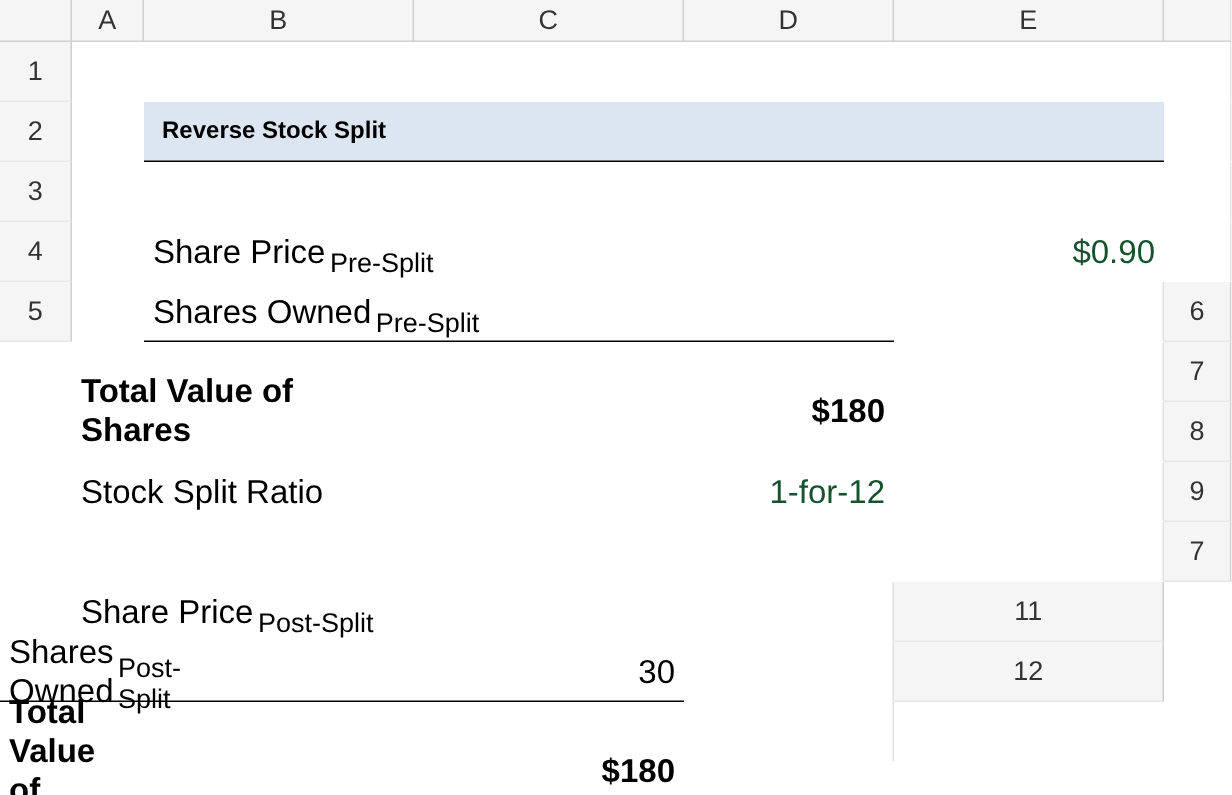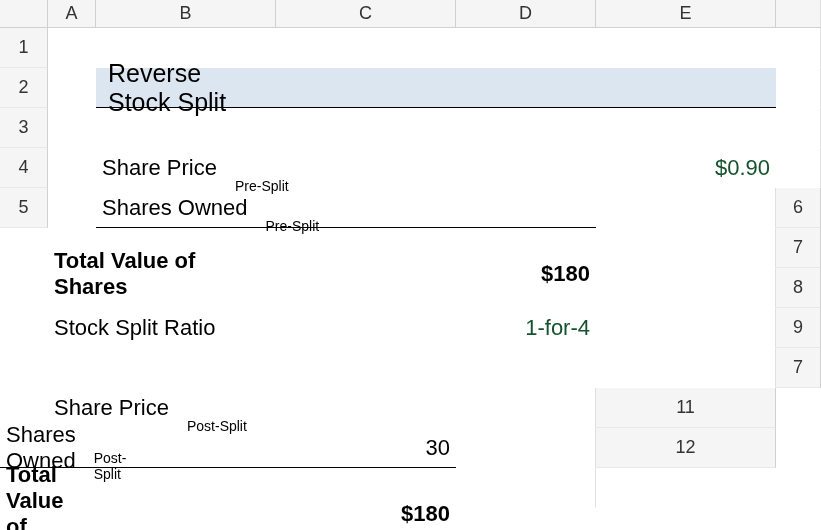--- a/index.html
+++ b/index.html
@@ -43,38 +43,38 @@
       border-bottom: 1px solid transparent;
       display: flex;
       align-items: center;
       font-size: 22px;
       padding: 0 6px;
       color: #000;
     }
     .title-row {
       background: #dce6f1;
       border-bottom: 1.5px solid #000;
-      font-weight: normal;
-      font-size: 25px;
+      font-weight: bold;
+      font-size: 16px;
     }
     .title-row.first { padding-left: 12px; }
     .val {
       justify-content: flex-end;
       text-align: right;
     }
     .blue { color: #14532d; }
     .bold { font-weight: bold; margin-top: 46px; }
     .section-border {
       border-bottom: 1.5px solid #000;
     }
     .sub {
-      font-size: 14px;
-      margin-left: 18px;
+      font-size: 18px;
+      margin-left: 3px;
       position: relative;
-      top: 18px;
+      top: 8px;
     }
     .partial-col {
       border-right: 1px solid #e0e0e0;
     }
   </style>
 </head>
 <body>
 
 <div class="sheet">
 
@@ -141,21 +141,21 @@
   <div class="cell"></div>
   <div class="cell"></div>
   <div class="cell"></div>
   <div class="cell"></div>
   <div class="cell partial-col"></div>
 
   <div class="rowhdr">8</div>
   <div class="cell"></div>
   <div class="cell" style="grid-column: span 2;">Stock Split Ratio</div>
   <div class="cell"></div>
-  <div class="cell val blue">1-for-4</div>
+  <div class="cell val blue">1-for-12</div>
   <div class="cell partial-col"></div>
 
   <div class="rowhdr">9</div>
   <div class="cell"></div>
   <div class="cell"></div>
   <div class="cell"></div>
   <div class="cell"></div>
   <div class="cell"></div>
   <div class="cell partial-col"></div>
 

